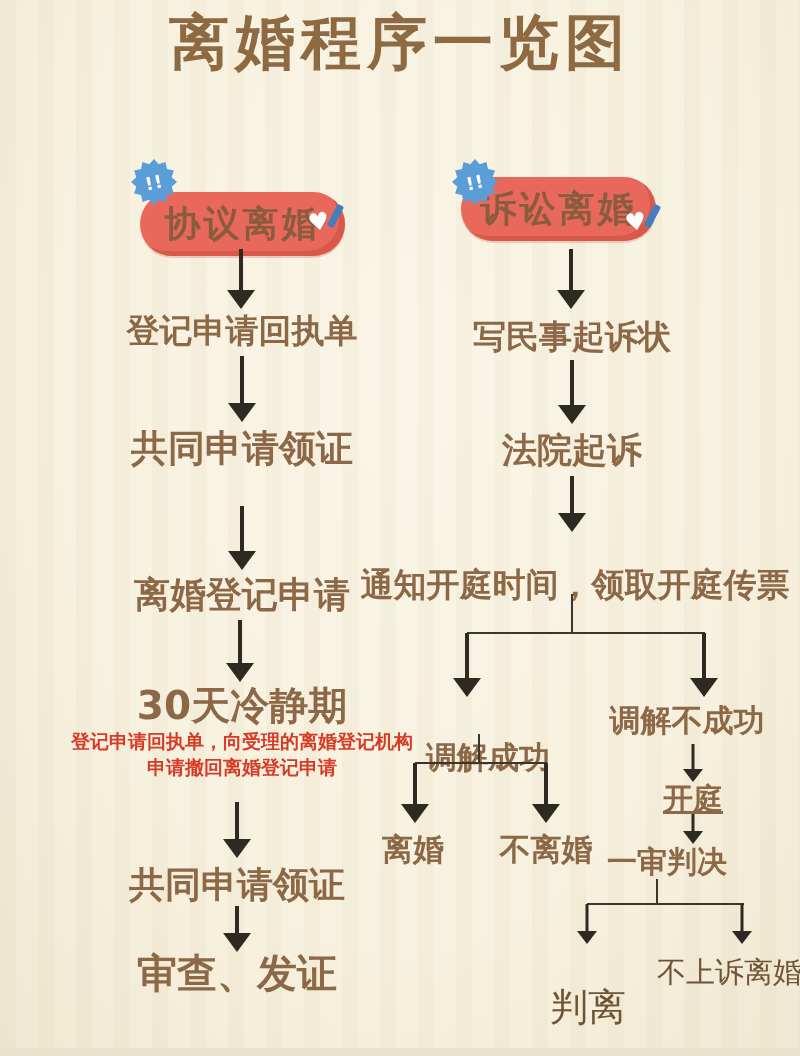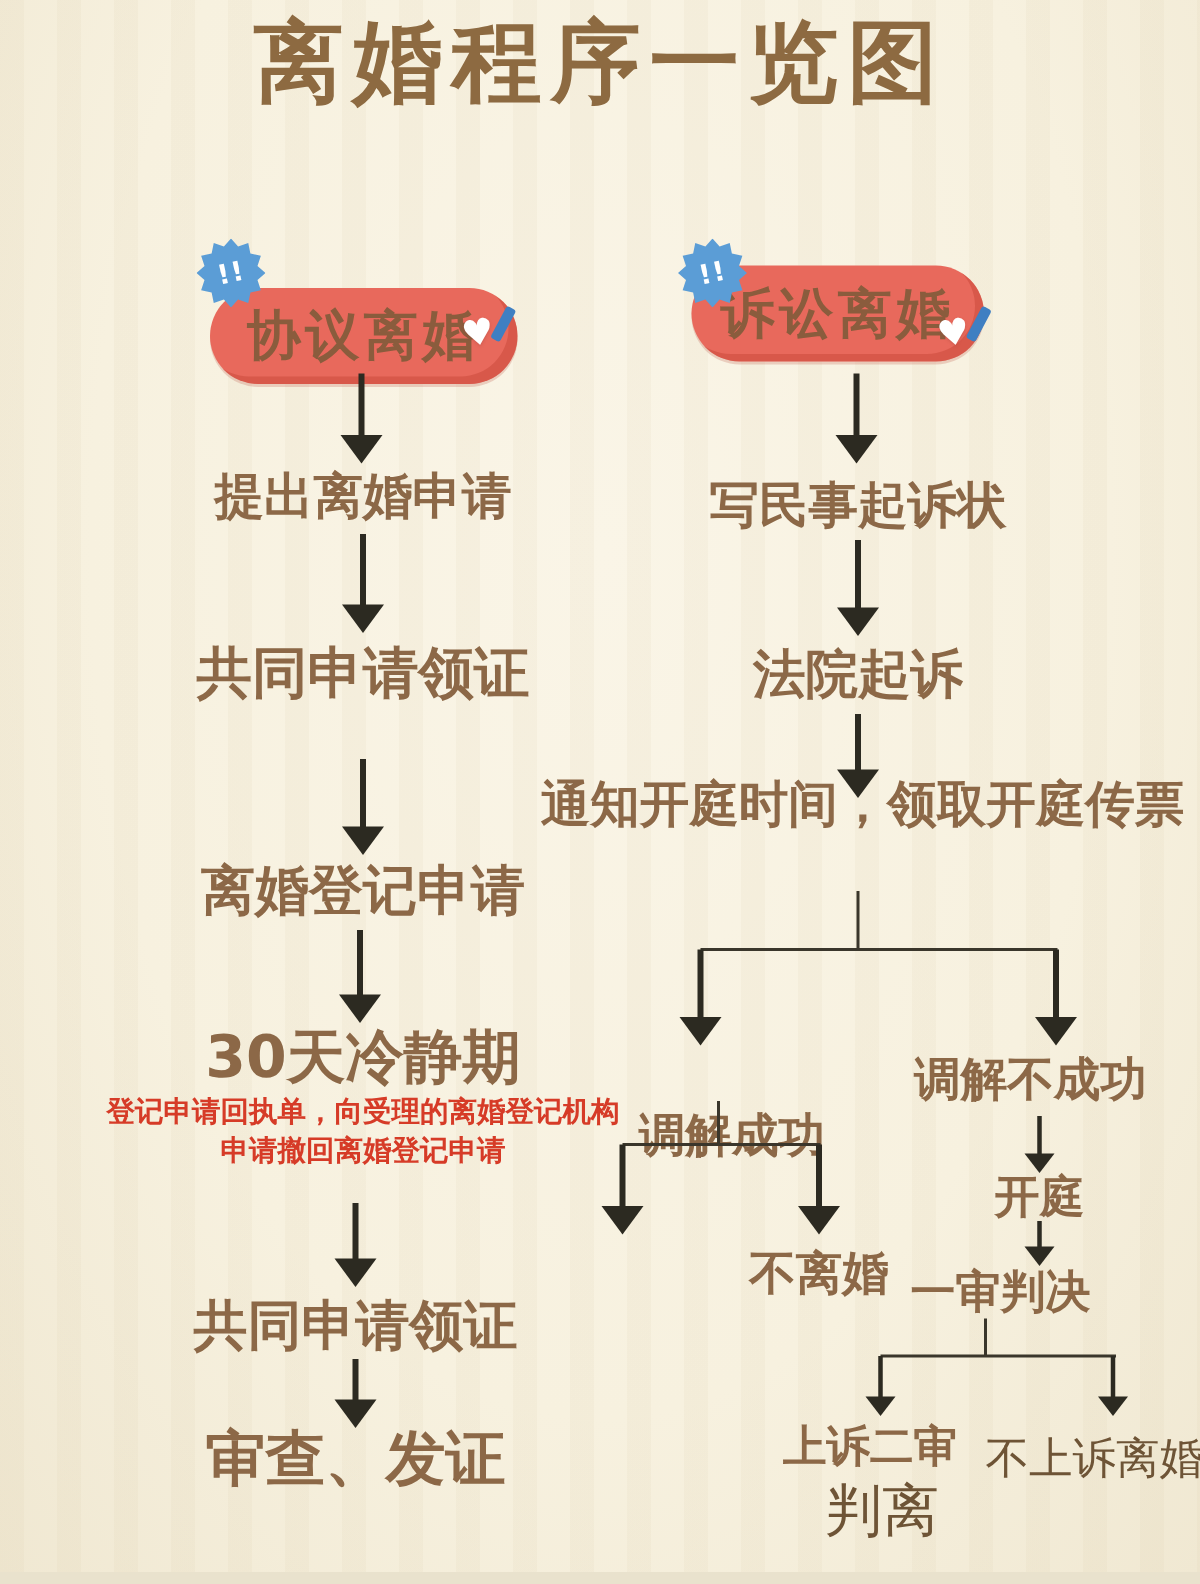--- a/index.html
+++ b/index.html
@@ -65,21 +65,21 @@
   <div class="burst" style="left:452px;top:159px;">
     <span>!!</span>
   </div>
   <span class="heart" style="left:625px;top:208px;">♥</span>
   <div class="pencil" style="left:649px;top:204px;"></div>
 
   <div class="arrow" style="left:227px;top:249px;height:60px;">
       <i class="shaft"></i>
       <i class="head"></i>
     </div>
-  <div class="t" style="left:92px;top:312px;width:300px;font-size:33px;">提出离婚申请</div>
+  <div class="t" style="left:92px;top:312px;width:300px;font-size:33px;">登记申请回执单</div>
 
   <div class="arrow" style="left:228px;top:356px;height:66px;">
       <i class="shaft"></i>
       <i class="head"></i>
     </div>
   <div class="t" style="left:72px;top:428px;width:340px;font-size:37px;">共同申请领证</div>
 
   <div class="arrow" style="left:228px;top:506px;height:64px;">
       <i class="shaft"></i>
       <i class="head"></i>
@@ -117,21 +117,21 @@
   <div class="arrow" style="left:558px;top:360px;height:64px;">
       <i class="shaft"></i>
       <i class="head"></i>
     </div>
   <div class="t" style="left:442px;top:430px;width:260px;font-size:35px;">法院起诉</div>
 
   <div class="arrow" style="left:558px;top:476px;height:56px;">
       <i class="shaft"></i>
       <i class="head"></i>
     </div>
-  <div class="t nowrap" style="left:350px;top:517px;width:450px;font-size:33px;">通知开庭时间，领取开庭传票</div>
+  <div class="t nowrap" style="left:350px;top:566px;width:450px;font-size:33px;">通知开庭时间，领取开庭传票</div>
 
   <div class="vline" style="left:571px;top:594px;height:39px;"></div>
   <div class="hline" style="left:467px;top:632px;width:238px;"></div>
   <div class="arrow" style="left:453px;top:633px;height:64px;">
       <i class="shaft"></i>
       <i class="head"></i>
     </div>
   <div class="arrow" style="left:690px;top:633px;height:64px;">
       <i class="shaft"></i>
       <i class="head"></i>
@@ -143,41 +143,41 @@
   <div class="vline" style="left:478px;top:734px;height:29px;"></div>
   <div class="hline" style="left:415px;top:762px;width:132px;"></div>
   <div class="arrow" style="left:401px;top:763px;height:60px;">
       <i class="shaft"></i>
       <i class="head"></i>
     </div>
   <div class="arrow" style="left:532px;top:763px;height:60px;">
       <i class="shaft"></i>
       <i class="head"></i>
     </div>
+  <div class="t" style="left:358px;top:832px;width:110px;font-size:31px;">离婚</div>
   <div class="t" style="left:466px;top:832px;width:160px;font-size:31px;">不离婚</div>
 
   <div class="arrow small" style="left:683px;top:744px;height:38px;">
       <i class="shaft"></i>
       <i class="head"></i>
     </div>
-  <div class="t" style="left:643px;top:782px;width:100px;font-size:30px;">开庭</div>
+  <div class="t" style="left:643px;top:782px;width:100px;font-size:30px;text-decoration:underline;">开庭</div>
   <div class="arrow small" style="left:683px;top:814px;height:30px;">
       <i class="shaft"></i>
       <i class="head"></i>
     </div>
   <div class="t" style="left:577px;top:845px;width:180px;font-size:30px;">一审判决</div>
 
   <div class="vline" style="left:656px;top:879px;height:25px;"></div>
   <div class="hline" style="left:587px;top:903px;width:157px;"></div>
   <div class="arrow small" style="left:577px;top:904px;height:40px;">
       <i class="shaft"></i>
       <i class="head"></i>
     </div>
   <div class="arrow small" style="left:732px;top:904px;height:40px;">
       <i class="shaft"></i>
       <i class="head"></i>
     </div>
 
-  <div class="t" style="left:498px;top:948px;width:164px;font-size:29px;">上诉二审</div>
   <div class="t thin nowrap" style="left:642px;top:956px;width:175px;font-size:29px;">不上诉离婚</div>
   <div class="t thin" style="left:528px;top:986px;width:120px;font-size:38px;">判离</div>
 
 </div>
 
 </body></html>

